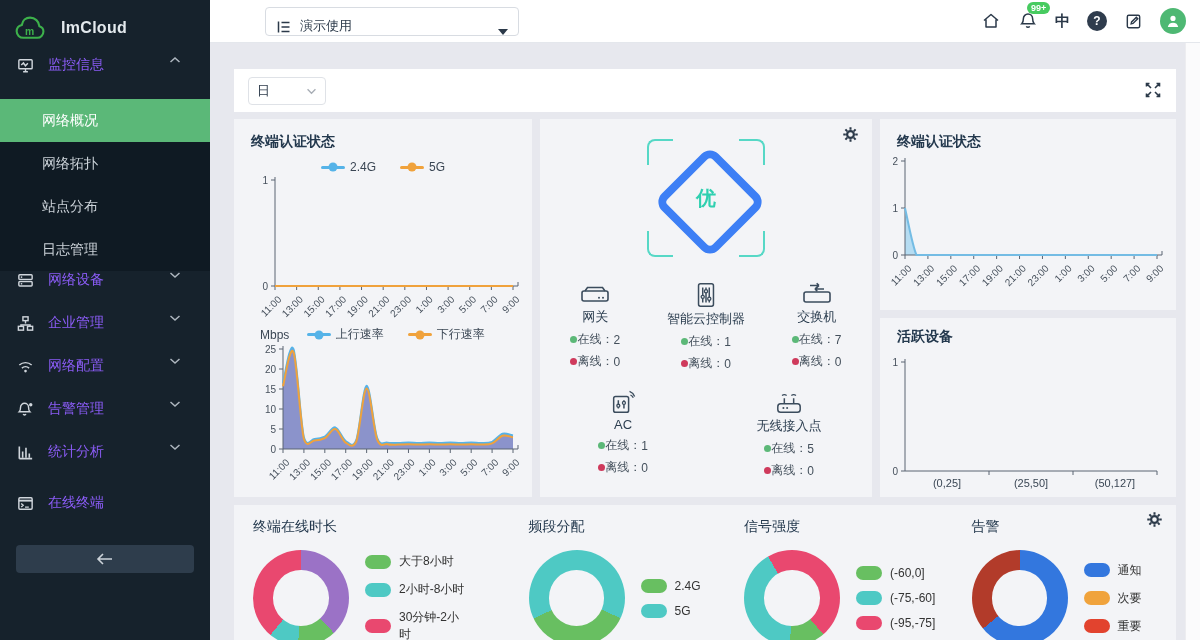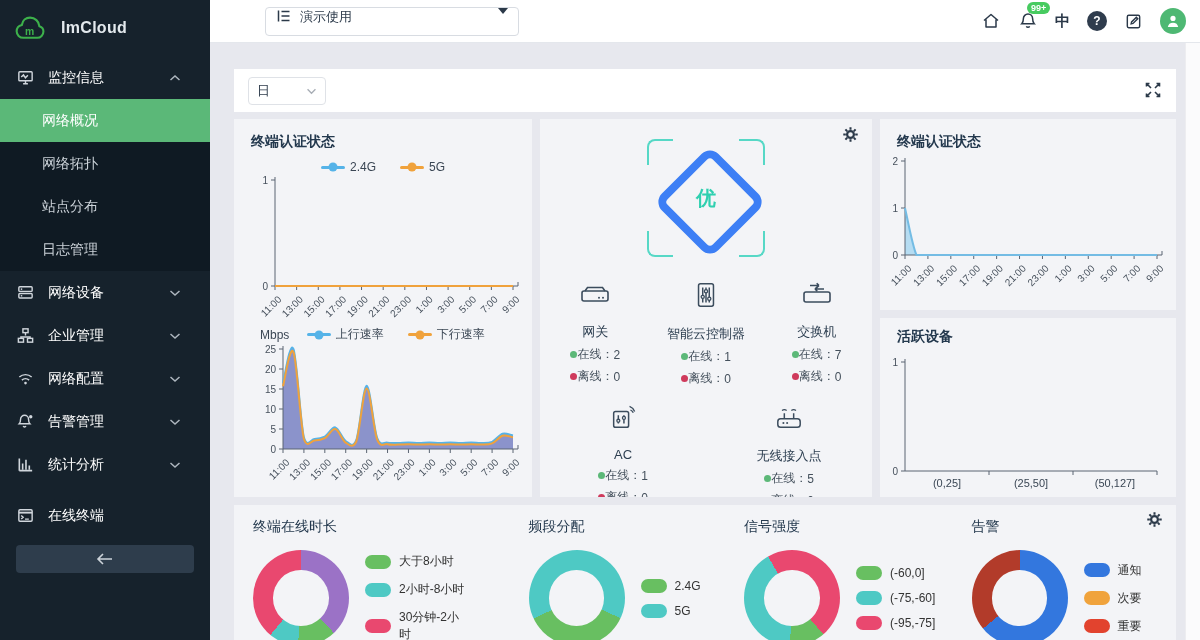--- a/index.html
+++ b/index.html
@@ -3,32 +3,32 @@
 <meta charset="utf-8">
 <style>
   html,body{margin:0;padding:0}
   body{width:1200px;height:640px;overflow:hidden;position:relative;
        font-family:"Liberation Sans","DejaVu Sans",sans-serif;background:#e7e8ee;}
   svg{display:block}
   
   .sidebar{position:absolute;left:0;top:0;width:210px;height:640px;background:#16222c;z-index:5}
   .logo{height:56px;display:flex;align-items:center;padding-left:13px}
   .logo-name{color:#e3e9ed;font-size:16px;font-weight:700;margin-left:10px;letter-spacing:.3px}
-  .sec{display:flex;align-items:center;height:43px;padding:0 16px;color:#ffffff;font-size:14px;cursor:pointer}
+  .sec{display:flex;align-items:flex-start;height:43px;padding:0 16px;color:#8b5cf6;font-size:14px;cursor:pointer}
   .sec svg{margin-right:13px;flex:none}
   .sec .lbl{flex:1}
   .submenu{background:#0f1a23}
   .sub{height:43px;display:flex;align-items:center;padding-left:42px;color:#ccd3d9;font-size:14px;cursor:pointer}
   .sub.active{background:#5bb878;color:#fff}
   .spacer8{height:8px}
   .collapse{margin:8px 16px 0;height:28px;background:#2e3d4c;border-radius:4px;display:flex;align-items:center;justify-content:center;cursor:pointer}
   
   .topbar{position:absolute;left:210px;top:0;width:990px;height:42px;background:#fff;border-bottom:1px solid #e4e7ec;z-index:4}
   .org-select{position:absolute;left:55px;top:7px;width:232px;height:27px;border:1px solid #d8dce2;border-radius:4px;
-      display:flex;align-items:flex-start;padding:0 10px;cursor:pointer;background:#fff}
+      display:flex;align-items:flex-end;padding:0 10px;cursor:pointer;background:#fff}
   .org-select .txt{font-size:13px;color:#2c3a4a;margin-left:8px;flex:1}
   .tb-right{position:absolute;right:14px;top:0;height:42px;display:flex;align-items:center;gap:17px}
   .tb-ic{position:relative;cursor:pointer;display:flex;align-items:flex-start}
   .badge{position:absolute;top:-9px;left:9px;background:#47cb60;color:#fff;font-size:9px;font-weight:700;
       border-radius:8px;padding:1px 4px;line-height:10px}
   .lang{font-size:15px;color:#2b3949;font-weight:600;cursor:pointer}
   .help{width:20px;height:20px;border-radius:50%;background:#2f3c4d;color:#fff;font-size:12px;font-weight:700;
       display:flex;align-items:center;justify-content:center;cursor:pointer}
   .avatar{width:26px;height:26px;border-radius:50%;background:#4eb873;display:flex;align-items:center;justify-content:center;cursor:pointer}
   
@@ -60,21 +60,21 @@
   .c-bl{left:0;bottom:0;border-right:none;border-top:none;border-bottom-left-radius:8px}
   .c-br{right:0;bottom:0;border-left:none;border-top:none;border-bottom-right-radius:8px}
   .diamond{position:absolute;left:50%;top:50%;width:64px;height:64px;margin:-36px 0 0 -36px;
       border:8px solid #3d7ff5;border-radius:12px;transform:rotate(45deg)}
   .grade{position:absolute;inset:0;display:flex;align-items:center;justify-content:center;
       font-size:20px;color:#2fd0b0;font-weight:700}
   .dev-grid{display:flex;margin-top:24px}
   .dev-grid2{display:flex;margin-top:16px}
   .dev{flex:1;text-align:center}
   .dev svg{margin:0 auto}
-  .dev-name{font-size:13px;color:#2c3e50;margin-top:16px}
+  .dev-name{font-size:13px;color:#2c3e50;margin-top:1px}
   .dev-row{font-size:12px;color:#44505c;margin-top:5px;display:flex;align-items:center;justify-content:center;}
   .dot{width:7px;height:7px;border-radius:50%;flex:none}
   .dot-g{background:#5cb878}.dot-r{background:#cf3a5c}
   
   .bottom-secs{display:flex}
   .bsec{width:25%;box-sizing:border-box}
   .btitle{font-size:14px;font-weight:400;color:#24394e;padding-top:13px}
   .pie-row{display:flex;margin-top:14px;align-items:center}
   .donut{width:96px;height:96px;border-radius:50%;position:relative;flex:none}
   .donut::after{content:"";position:absolute;inset:21%;background:#f3f4f7;border-radius:50%}

